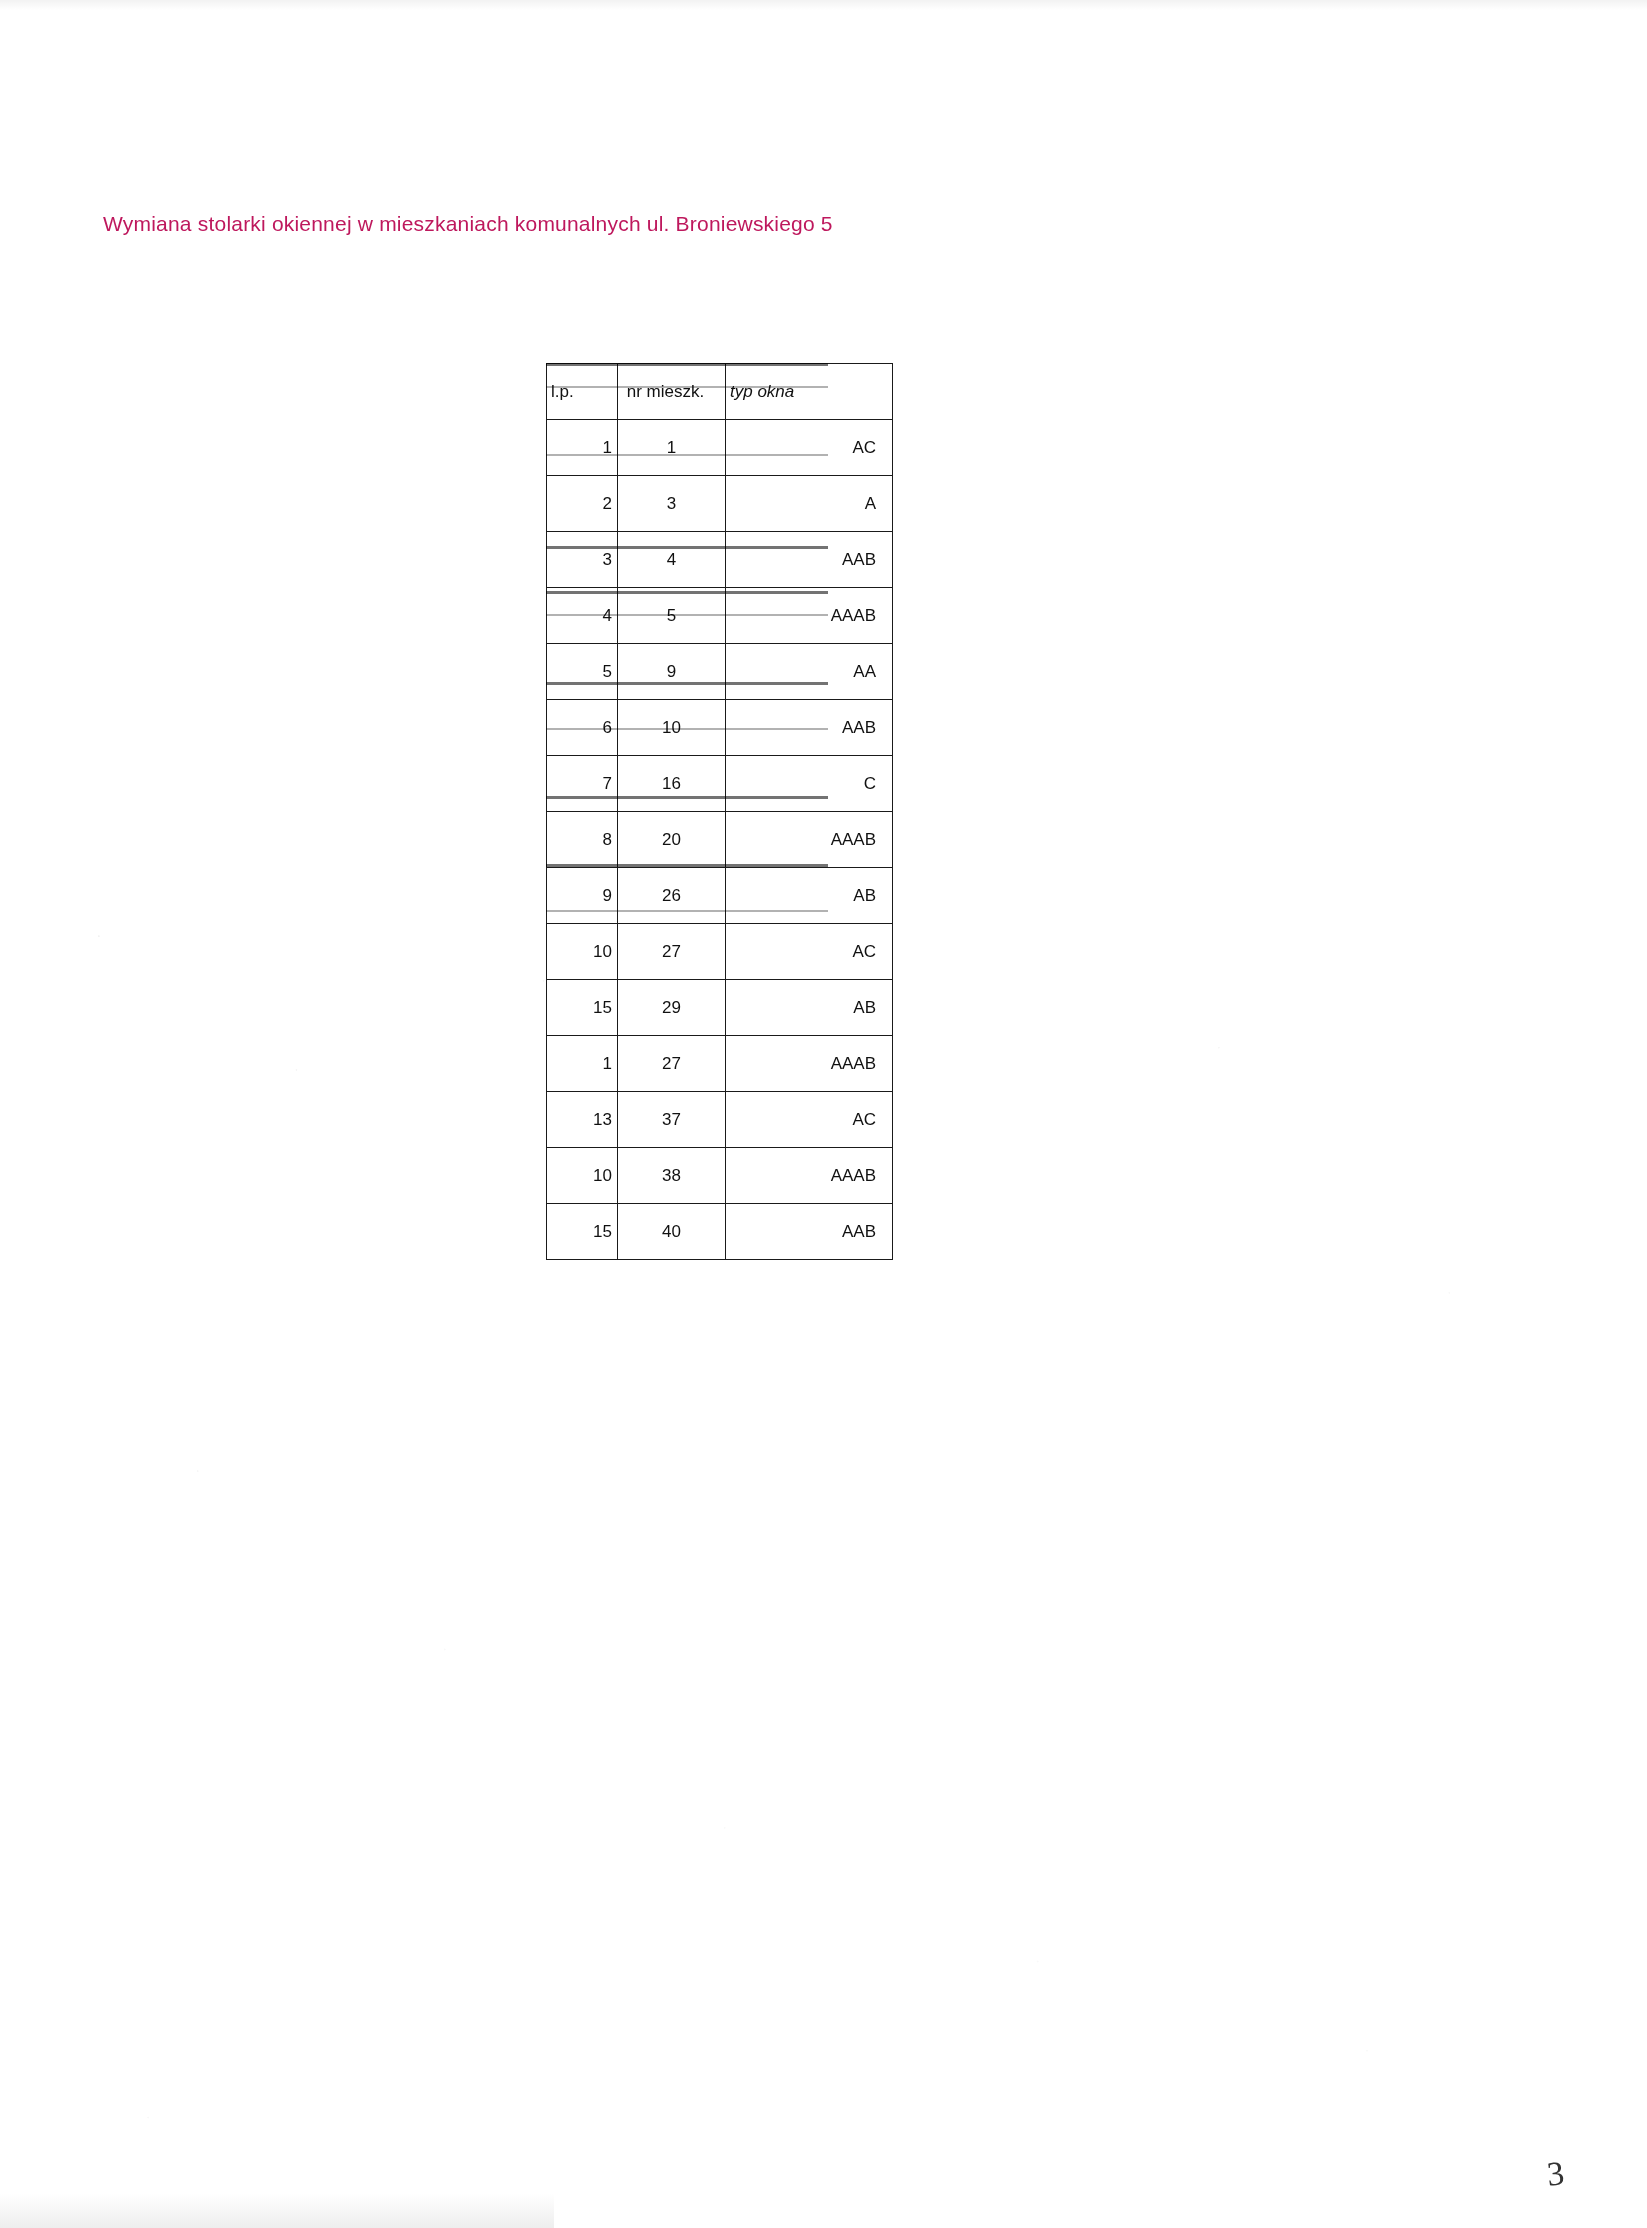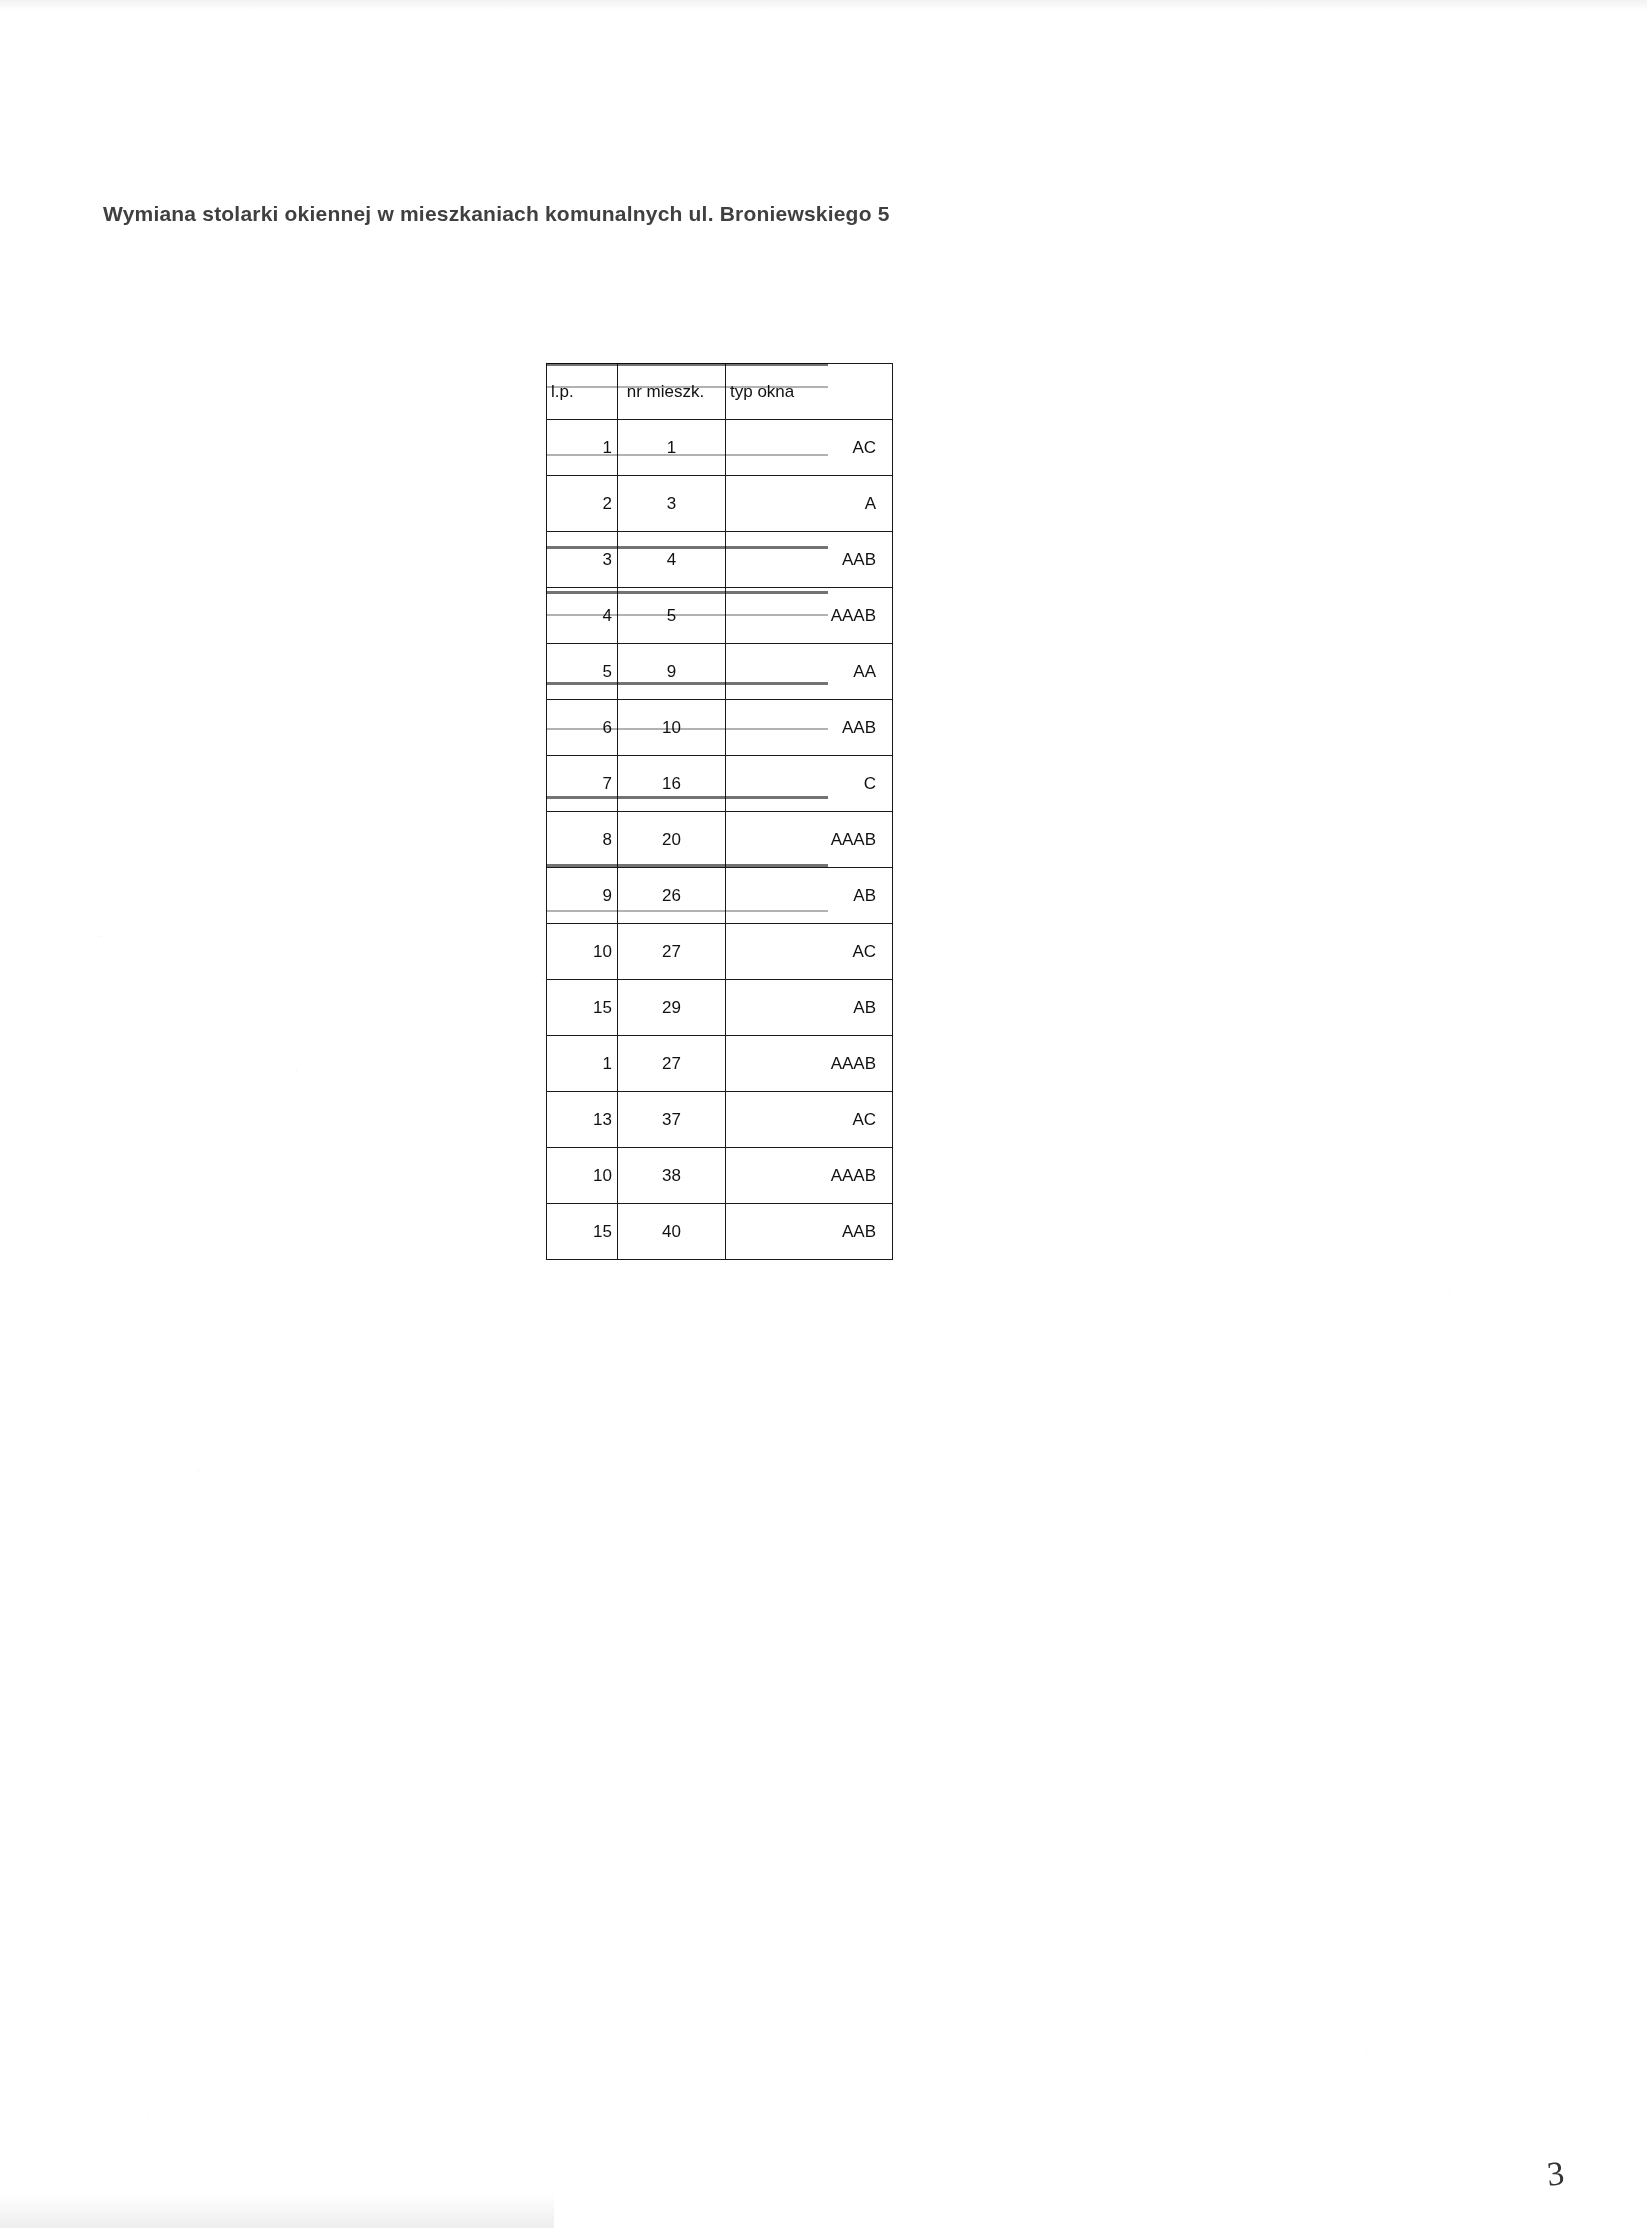--- a/index.html
+++ b/index.html
@@ -40,24 +40,24 @@
   .page-edge-top {
     position: absolute;
     top: 0; left: 0; right: 0;
     height: 10px;
     background: linear-gradient(to bottom, rgba(0,0,0,0.05), rgba(0,0,0,0));
   }
 
   .doc-title {
     position: absolute;
     left: 103px;
-    top: 202px;
+    top: 212px;
     font-size: 21px;
-    font-weight: bold;
-    color: #404040;
+    font-weight: normal;
+    color: #be185d;
     letter-spacing: 0.2px;
     white-space: nowrap;
   }
 
   .table-wrap {
     position: absolute;
     left: 546px;
     top: 363px;
     width: 282px;
   }
@@ -81,21 +81,21 @@
   }
 
   table.window-table thead th {
     text-align: left;
     padding-left: 4px;
     font-size: 17px;
   }
 
   table.window-table thead th.col-lp { width: 50px; }
   table.window-table thead th.col-nr { width: 87px; text-align: center; }
-  table.window-table thead th.col-typ { width: 146px; }
+  table.window-table thead th.col-typ { width: 146px; font-style: italic; }
 
   table.window-table td.c-lp {
     text-align: right;
     padding-right: 5px;
   }
   table.window-table td.c-nr {
     text-align: center;
   }
   table.window-table td.c-typ {
     text-align: right;

